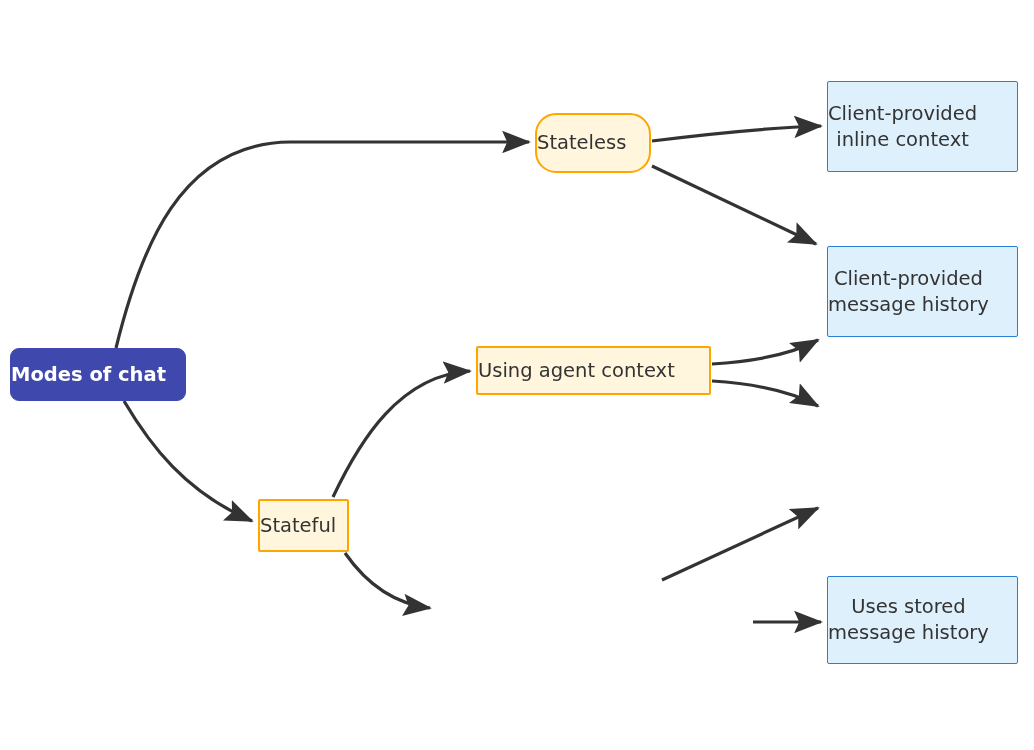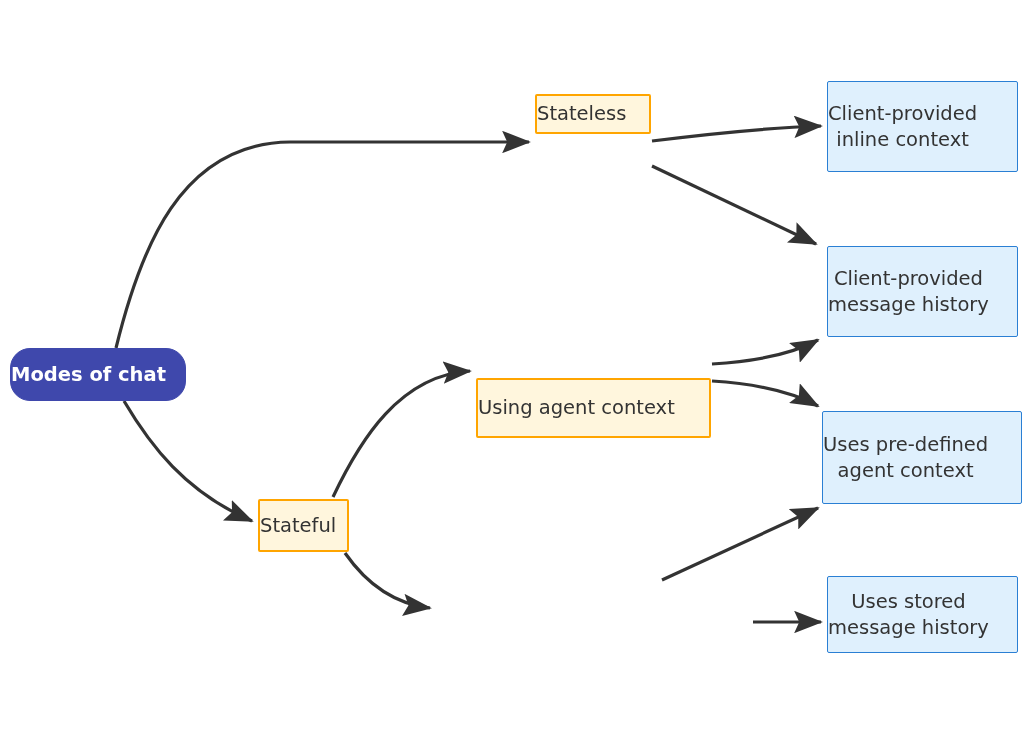--- a/index.html
+++ b/index.html
@@ -44,21 +44,21 @@
     color: #333333;
     z-index: 3;
   }
   .node-label {
     display: block;
     white-space: pre-line;
   }
   .node-root {
     background: #3f48ac;
     border: 1.4px solid #3f48ac;
-    border-radius: 20px;
+    border-radius: 9px;
     color: #ffffff;
     font-weight: bold;
     font-size: 19.5px;
   }
   .node-branch {
     background: #fff6dd;
     border: 2px solid #ffa500;
     border-radius: 2px;
     font-size: 19.5px;
   }
@@ -99,46 +99,42 @@
 
     <path class="edge-path" marker-end="url(#arrowhead)" d="M 662 580 L 818 508"></path>
 
     <path class="edge-path" marker-end="url(#arrowhead)" d="M 753 622 L 821 622"></path>
   </svg>
 
   <div class="node node-root" style="left:10px; top:348px; width:176px; height:53px;">
     <span class="node-label">Modes of chat</span>
   </div>
 
-  <div class="node node-branch" style="left:535px; top:94px; width:116px; height:40px;">
+  <div class="node node-branch" style="left:535px; top:113px; width:116px; height:60px;border-radius:21px;">
     <span class="node-label">Stateless</span>
   </div>
 
   <div class="node node-branch" style="left:258px; top:499px; width:91px; height:53px;">
     <span class="node-label">Stateful</span>
   </div>
 
-  <div class="node node-branch" style="left:476px; top:346px; width:235px; height:60px;margin-top:32px;">
+  <div class="node node-branch" style="left:476px; top:346px; width:235px; height:49px;">
     <span class="node-label">Using agent context</span>
   </div>
 
 
   <div class="node node-leaf" style="left:827px; top:81px; width:191px; height:91px;">
     <span class="node-label">Client-provided
 inline context</span>
   </div>
 
   <div class="node node-leaf" style="left:827px; top:246px; width:191px; height:91px;">
     <span class="node-label">Client-provided
 message history</span>
   </div>
 
-  <div class="node node-leaf" style="left:822px; top:411px; width:200px; height:93px;">
-    <span class="node-label">Uses pre-defined
-agent context</span>
-  </div>
 
-  <div class="node node-leaf" style="left:827px; top:576px; width:191px; height:77px;">
+  <div class="node node-leaf" style="left:827px; top:576px; width:191px; height:88px;">
     <span class="node-label">Uses stored
 message history</span>
   </div>
 
 </div>
 
 </body></html>

